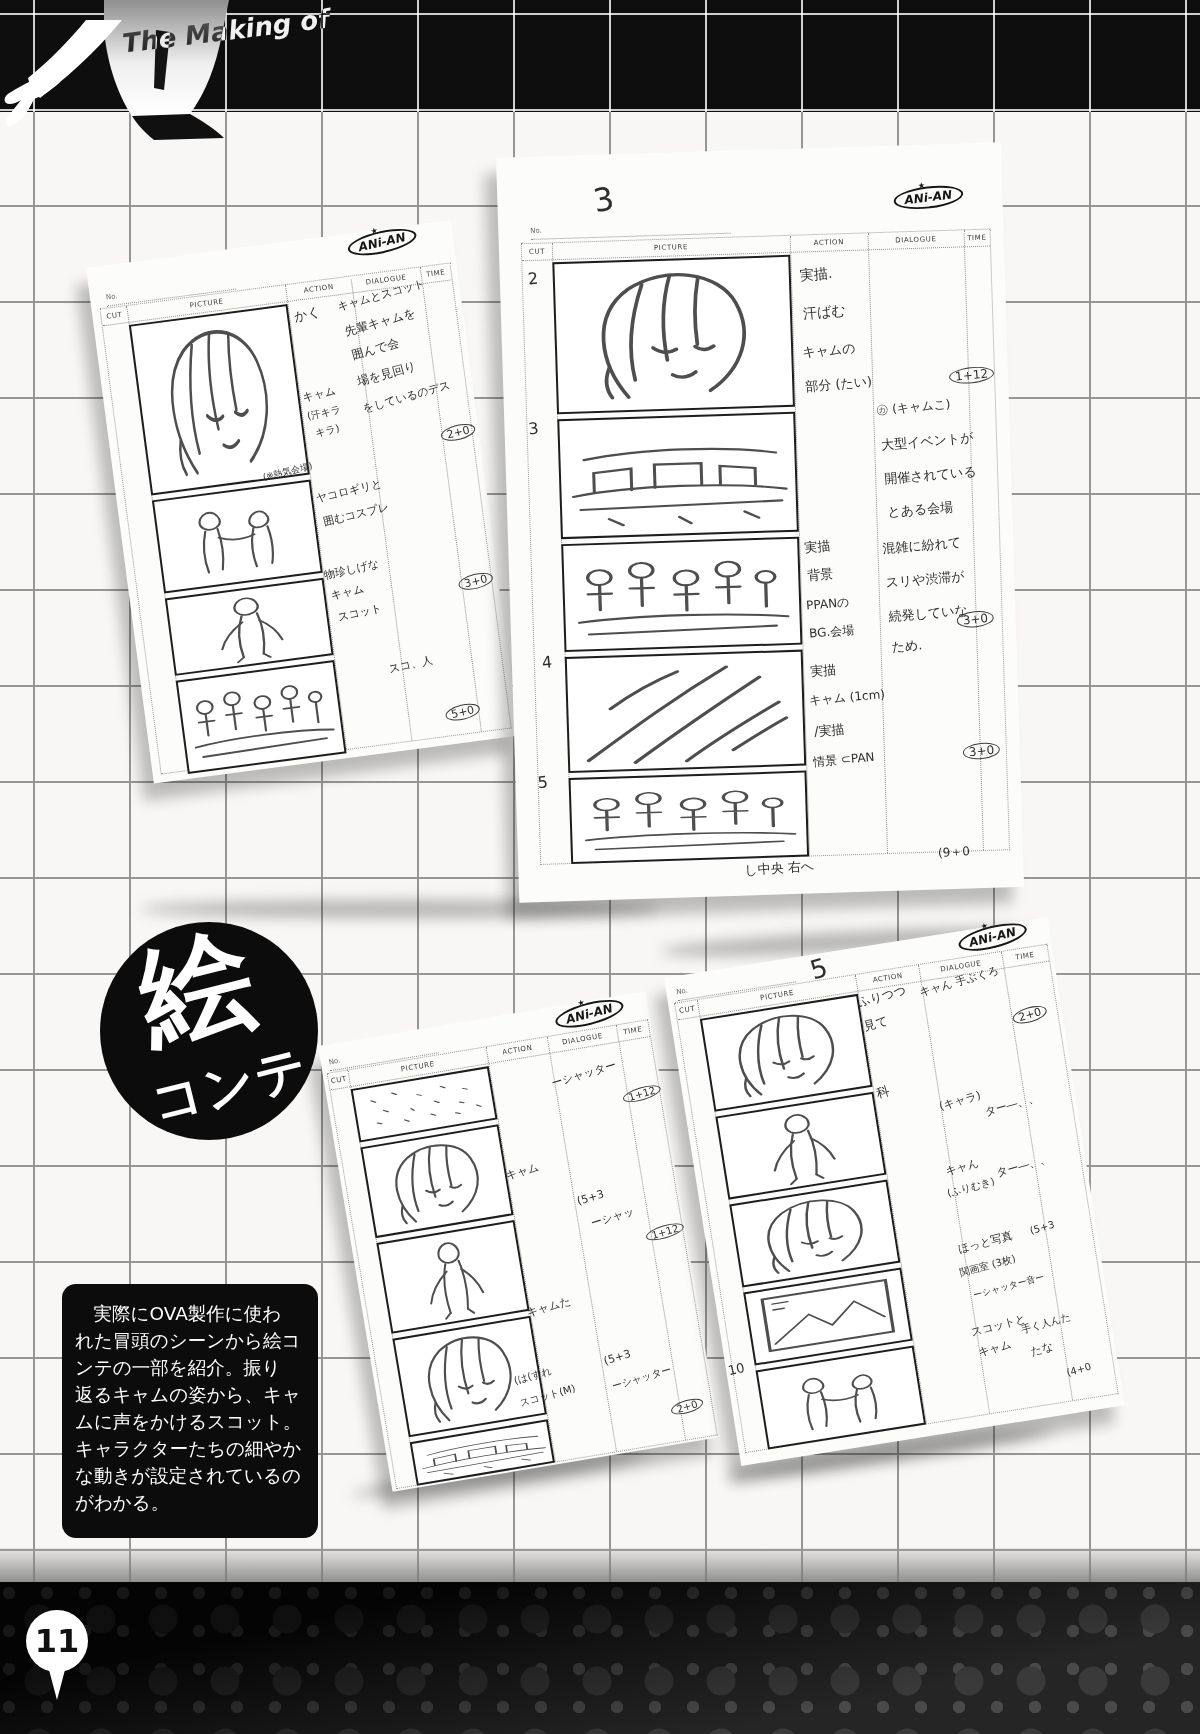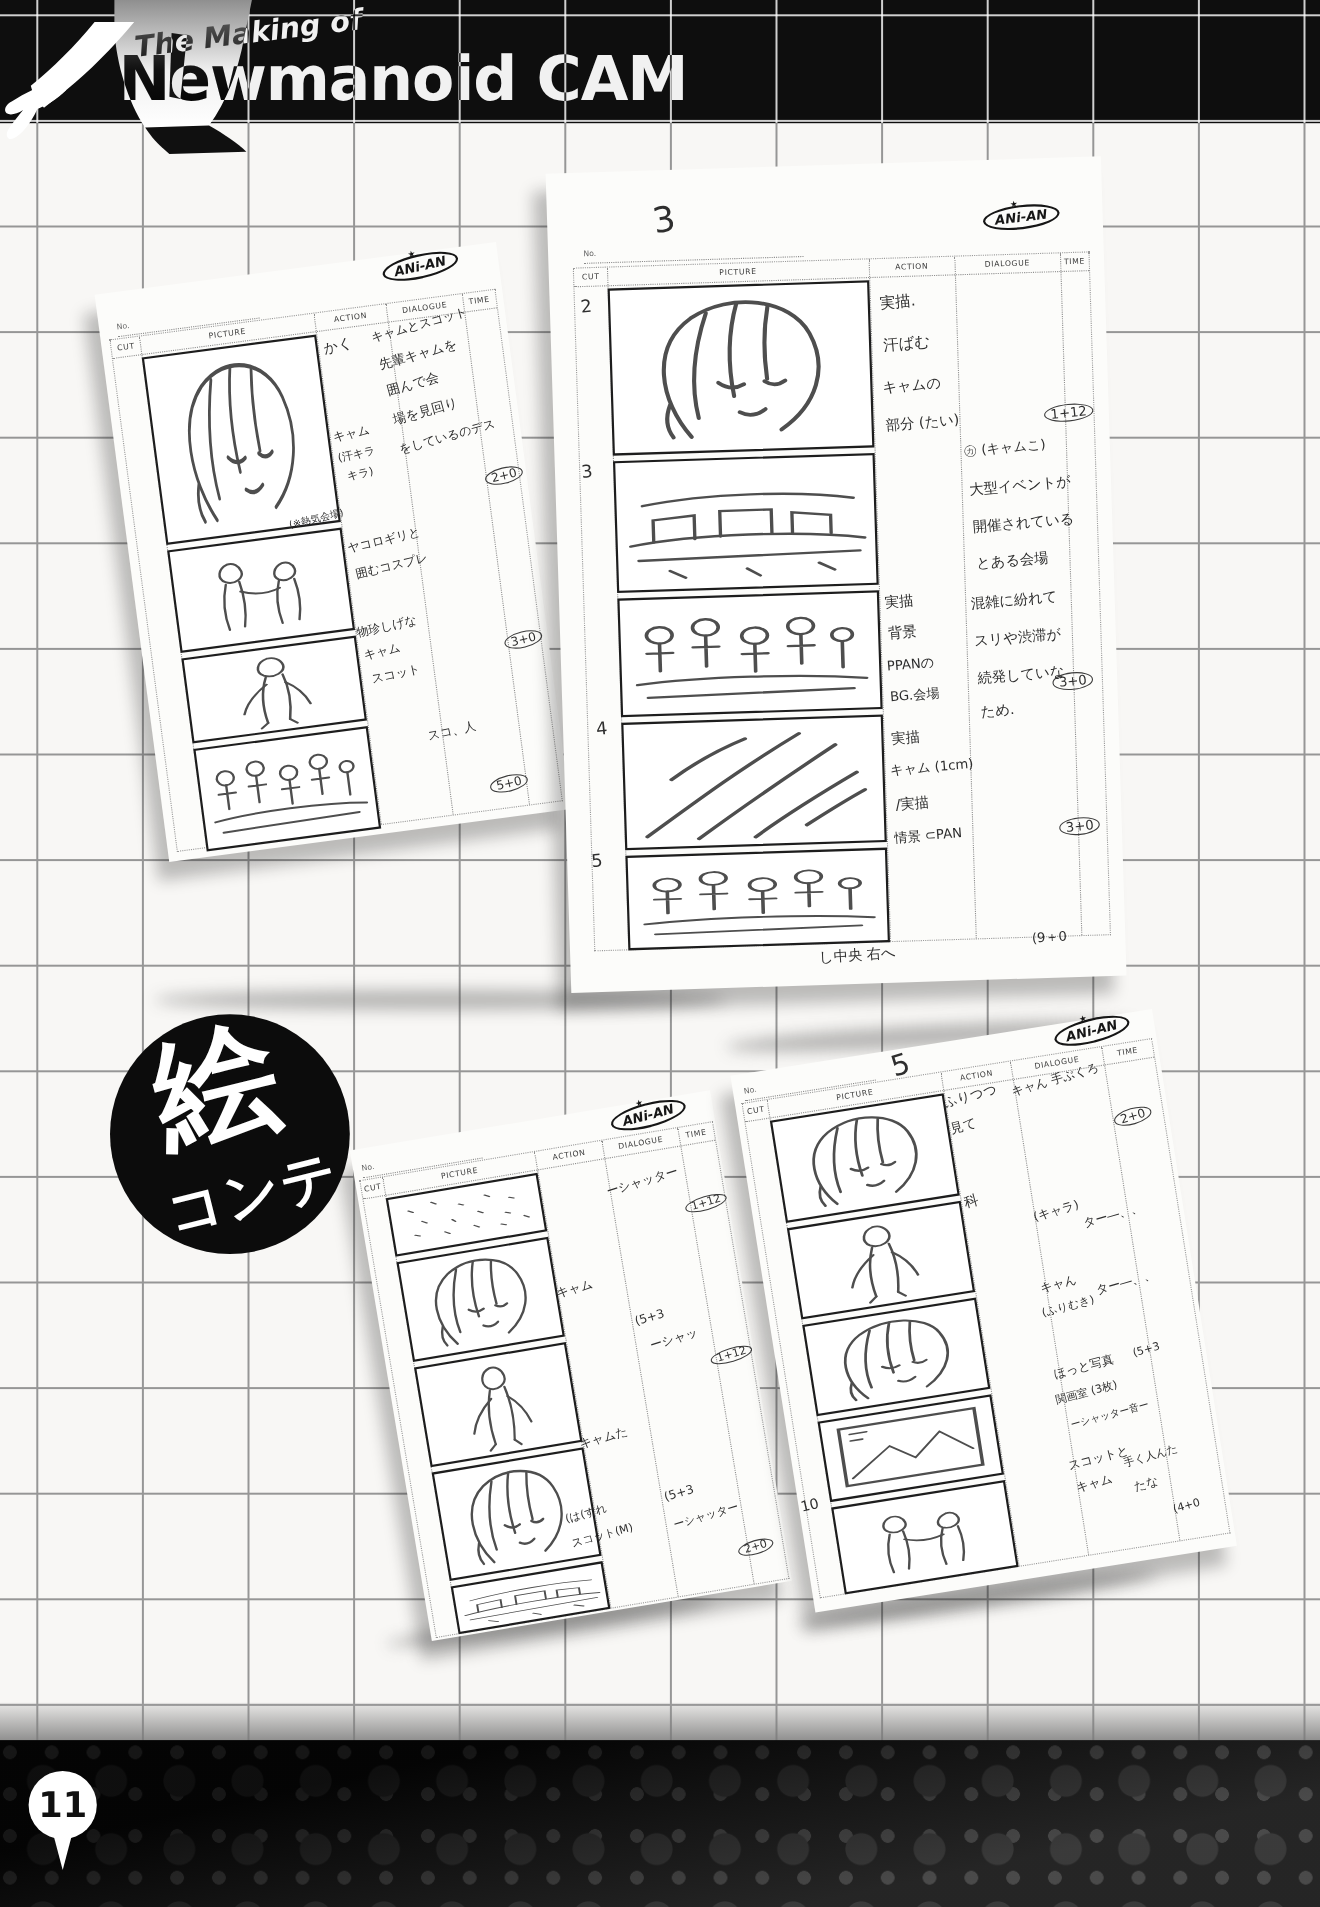--- a/index.html
+++ b/index.html
@@ -395,20 +395,28 @@
         <span class="note" style="left: 304px; top: 418px; font-size: 11px; transform: rotate(-7deg);">たな</span>
         <span class="note" style="left: 336px; top: 446px; font-size: 10px; transform: rotate(-7deg);">(4+0</span>
       </div>
   </div>
 
   <div class="badge">
     <div class="b1">絵</div>
     <div class="b2">コンテ</div>
   </div>
 
+  <div class="infobox">　実際にOVA製作に使わ
+れた冒頭のシーンから絵コ
+ンテの一部を紹介。振り
+返るキャムの姿から、キャ
+ムに声をかけるスコット。
+キャラクターたちの細やか
+な動きが設定されているの
+がわかる。</div>
 
   <div class="barfade"></div>
   <div class="bottombar"></div>
   <div class="ptail"></div>
   <div class="pagenum">11</div>
 
   <div class="banner">
     <div class="bgrid"></div>
     <svg class="hero-art" width="340" height="150" viewBox="0 0 340 150">
       <defs>
@@ -418,16 +426,15 @@
             <stop offset="1" stop-color="#ffffff"></stop>
         </linearGradient>
       </defs>
       <path d="M100 0 L225 0 L218 34 C212 66 202 92 186 114 L128 116 C112 92 102 58 100 28 Z" fill="url(#gslv)"></path>
       <path d="M128 116 L186 114 C200 122 212 130 220 138 L150 140 C140 132 133 124 128 116 Z" fill="#101010"></path>
       <path d="M118 20 C98 44 78 64 56 82 L36 98 C30 92 26 86 24 78 C44 62 64 42 82 20 Z" fill="#ffffff"></path>
       <path d="M56 82 C48 90 38 96 30 99 C24 112 16 122 8 126 C3 128 0 123 4 117 C8 111 13 105 17 100 C11 104 5 105 2 103 C-1 100 1 95 7 92 C13 88 19 85 25 82 C33 74 44 68 52 66 Z" fill="#ffffff"></path>
       <path d="M152 30 L166 32 L160 90 L150 88 Z" fill="#141414"></path>
     </svg>
     <div class="title-sub">The Making of</div>
-    <div class="title-main">Newmanoid CAM</div>
   </div>
 
 </div>
 
 </body></html>

